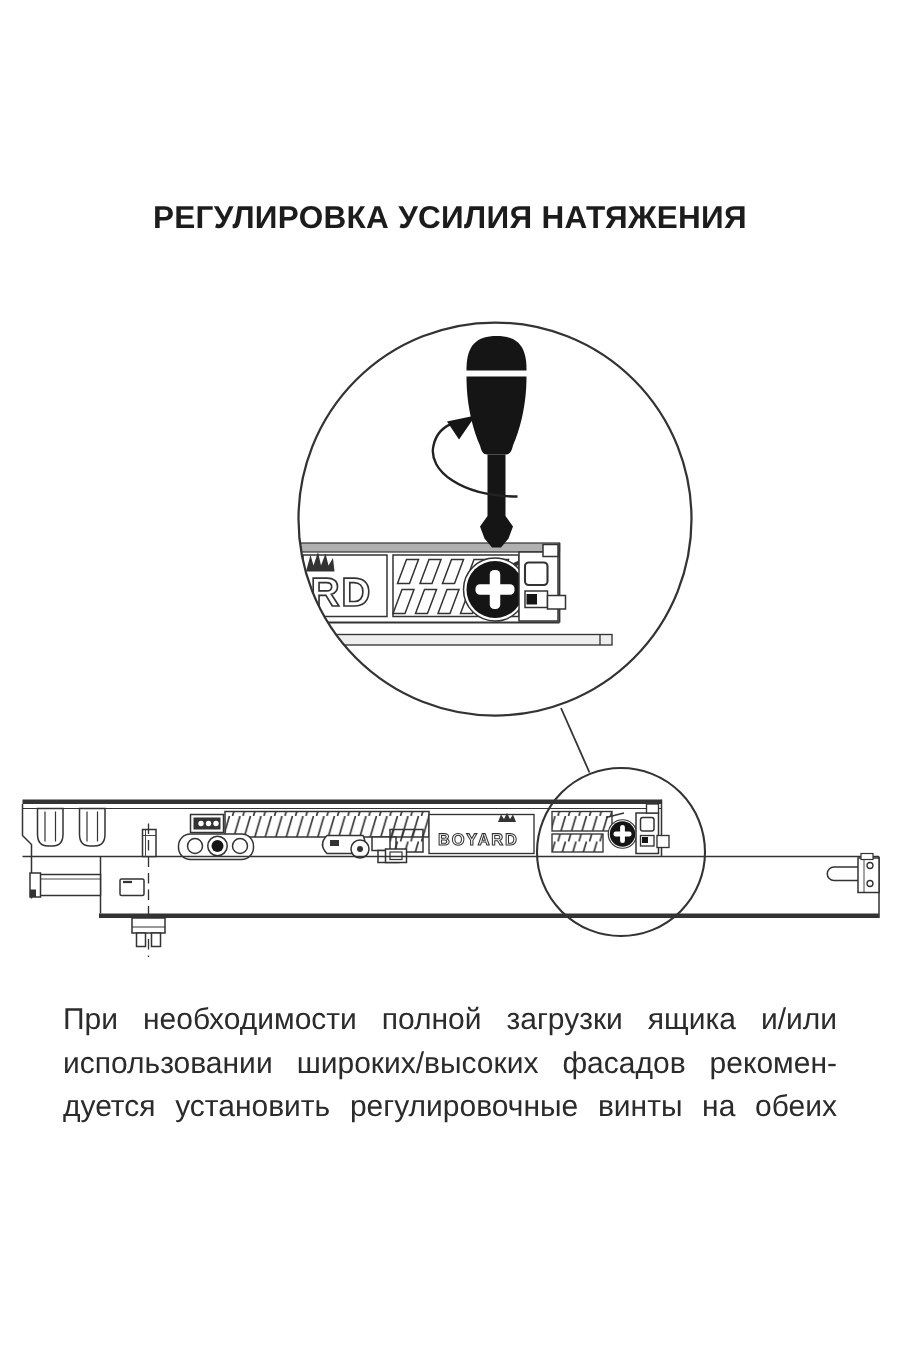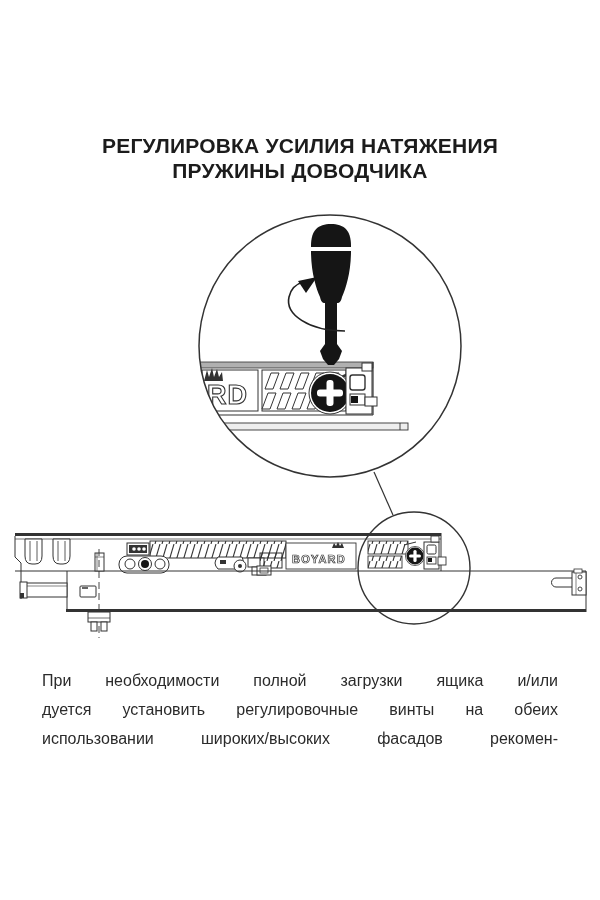--- a/index.html
+++ b/index.html
@@ -8,34 +8,33 @@
     font-family:"Liberation Sans",sans-serif;overflow:hidden;
   }
   .title{
     position:absolute;top:133px;left:0;width:600px;
     text-align:center;font-weight:bold;font-size:21px;line-height:25px;
     color:#1c1c1c;letter-spacing:.2px;margin:0;
   }
   .figure{position:absolute;top:200px;left:0;}
   .bodytext{
     position:absolute;top:666px;left:42px;width:516px;
-    font-size:16px;line-height:29px;color:#2b2b2b;
+    font-size:20px;line-height:29px;color:#2b2b2b;
   }
   .bodytext .jline{text-align:justify;text-align-last:justify;}
   .bodytext .lline{text-align:left;}
   svg .ln{stroke:#333;fill:none;}
   svg .wf{fill:#fff;stroke:#333;}
   svg text{font-family:"Liberation Sans",sans-serif;}
 </style>
 </head>
 <body>
 
 <h1 class="title">
   <span>РЕГУЛИРОВКА УСИЛИЯ НАТЯЖЕНИЯ</span><br>
-  <span>ПРУЖИНЫ ДОВОДЧИКА</span>
 </h1>
 
 <svg class="figure" width="600" height="450" viewBox="0 200 600 450">
   <defs>
     <pattern id="hatchS" patternUnits="userSpaceOnUse" width="7" height="17">
       <path d="M1,17 L6,0" stroke="#333" stroke-width="1.1" fill="none"></path>
     </pattern>
     <clipPath id="bigCircleClip">
         <circle cx="330" cy="346" r="131"></circle>
       </clipPath>
@@ -208,15 +207,15 @@
     <g>
       <path d="M345,331 C308,331 285,314 289,297 C291,288 296,284 303,282" fill="none" stroke="#222" stroke-width="1.6"></path>
       <polygon points="317,277 298,281 306,293" fill="#151515"></polygon>
     </g>
     <circle cx="330" cy="346" r="131" fill="none" stroke="#333" stroke-width="1.5"></circle>
   </g>
 </svg>
 
 <div class="bodytext">
   <div class="jline">При необходимости полной загрузки ящика и/или</div>
+  <div class="jline">использовании широких/высоких фасадов рекомен-</div>
   <div class="jline">дуется установить регулировочные винты на обеих</div>
-  <div class="jline">использовании широких/высоких фасадов рекомен-</div>
 </div>
 
 </body></html>

